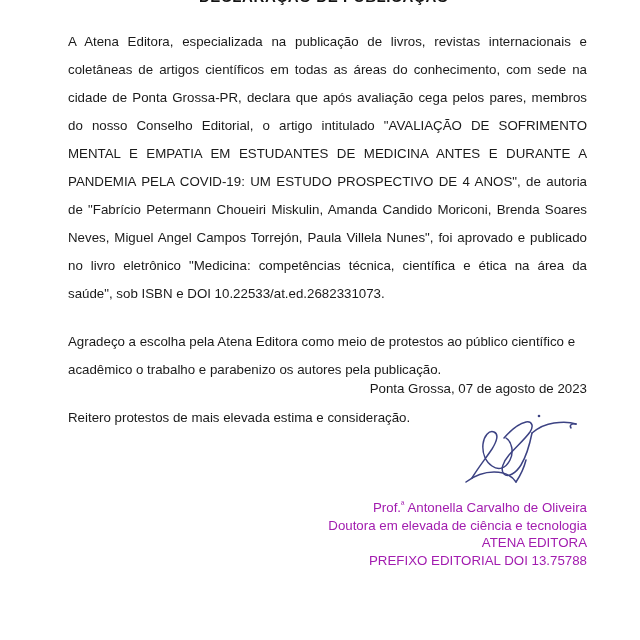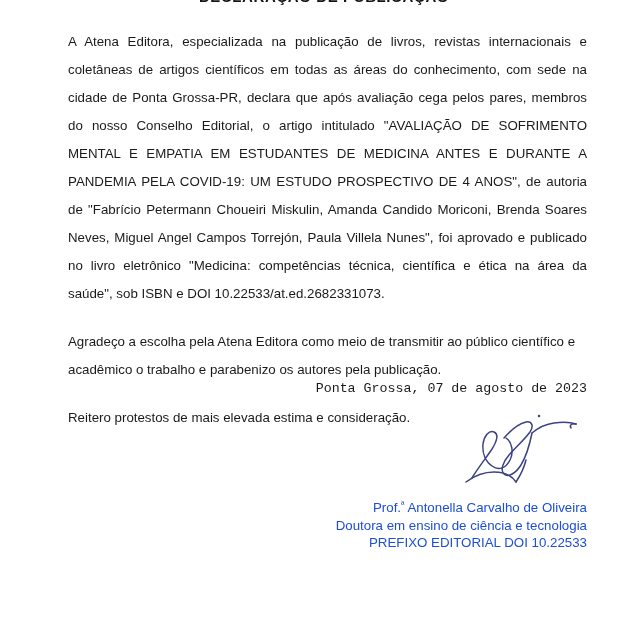--- a/index.html
+++ b/index.html
@@ -66,21 +66,20 @@
   
   .date-line {
     position: absolute;
     left: 64px;
     width: 519px;
     top: 379px;
     text-align: right;
     font-size: 13.3px;
     line-height: 20px;
     color: #1a1a1a;
-    font-family: Liberation Mono, monospace;
   }
 
   
   .signature {
     position: absolute;
     left: 438px;
     top: 402px;
     width: 148px;
     height: 92px;
     pointer-events: none;
@@ -93,41 +92,41 @@
 
   
   .sign-block {
     position: absolute;
     left: 64px;
     width: 519px;
     top: 497px;
     text-align: right;
     font-size: 13.3px;
     line-height: 17.6px;
-    color: #1d4ed8;
+    color: #a21caf;
   }
   .sign-block .sline {
     display: block;
     white-space: nowrap;
   }
   .sup-ord {
     font-size: 9px;
     vertical-align: 4px;
   }
 </style>
 </head>
 <body>
 
 <div class="page">
 
   <div class="doc-title">DECLARAÇÃO DE PUBLICAÇÃO</div>
 
   <div class="body-col">
     <p class="para">A Atena Editora, especializada na publicação de livros, revistas internacionais e coletâneas de artigos científicos em todas as áreas do conhecimento, com sede na cidade de Ponta Grossa-PR, declara que após avaliação cega pelos pares, membros do nosso Conselho Editorial, o artigo intitulado "AVALIAÇÃO DE SOFRIMENTO MENTAL E EMPATIA EM ESTUDANTES DE MEDICINA ANTES E DURANTE A PANDEMIA PELA COVID-19: UM ESTUDO PROSPECTIVO DE 4 ANOS", de autoria de "Fabrício Petermann Choueiri Miskulin, Amanda Candido Moriconi, Brenda Soares Neves, Miguel Angel Campos Torrejón, Paula Villela Nunes", foi aprovado e publicado no livro eletrônico "Medicina: competências técnica, científica e ética na área da saúde", sob ISBN e DOI 10.22533/at.ed.2682331073.</p>
-    <p class="para para-tight">Agradeço a escolha pela Atena Editora como meio de transmitir ao público científico e acadêmico o trabalho e parabenizo os autores pela publicação.</p>
+    <p class="para para-tight">Agradeço a escolha pela Atena Editora como meio de protestos ao público científico e acadêmico o trabalho e parabenizo os autores pela publicação.</p>
     <p class="para para-tight">Reitero protestos de mais elevada estima e consideração.</p>
   </div>
 
   <div class="date-line">Ponta Grossa, 07 de agosto de 2023</div>
 
   <div class="signature">
     <svg viewBox="0 0 148 92" xmlns="http://www.w3.org/2000/svg" aria-hidden="true">
       <g fill="none" stroke="#3c4283" stroke-width="1.5" stroke-linecap="round" stroke-linejoin="round">
         <path d="M30 76 C 36 66, 44 56, 50 47 C 55 39, 57 32, 52 30
                  C 47 28, 42 34, 41 42 C 40 52, 44 60, 50 64
@@ -139,17 +138,18 @@
         <path d="M134 22 C 130 21, 127 23, 129 26"></path>
         <path d="M24 80 C 32 74, 42 70, 52 70 C 62 70, 70 74, 74 80"></path>
         <path d="M74 80 C 78 74, 82 66, 84 58"></path>
       </g>
       <circle cx="97" cy="14" r="1.3" fill="#3c4283"></circle>
     </svg>
   </div>
 
   <div class="sign-block">
     <span class="sline"><span>Prof.</span><span class="sup-ord">ª</span><span> Antonella Carvalho de Oliveira</span></span>
-    <span class="sline">Doutora em ensino de ciência e tecnologia</span>
-    <span class="sline">PREFIXO EDITORIAL DOI 10.22533</span>
+    <span class="sline">Doutora em elevada de ciência e tecnologia</span>
+    <span class="sline">ATENA EDITORA</span>
+    <span class="sline">PREFIXO EDITORIAL DOI 13.75788</span>
   </div>
 
 </div>
 
 </body></html>

